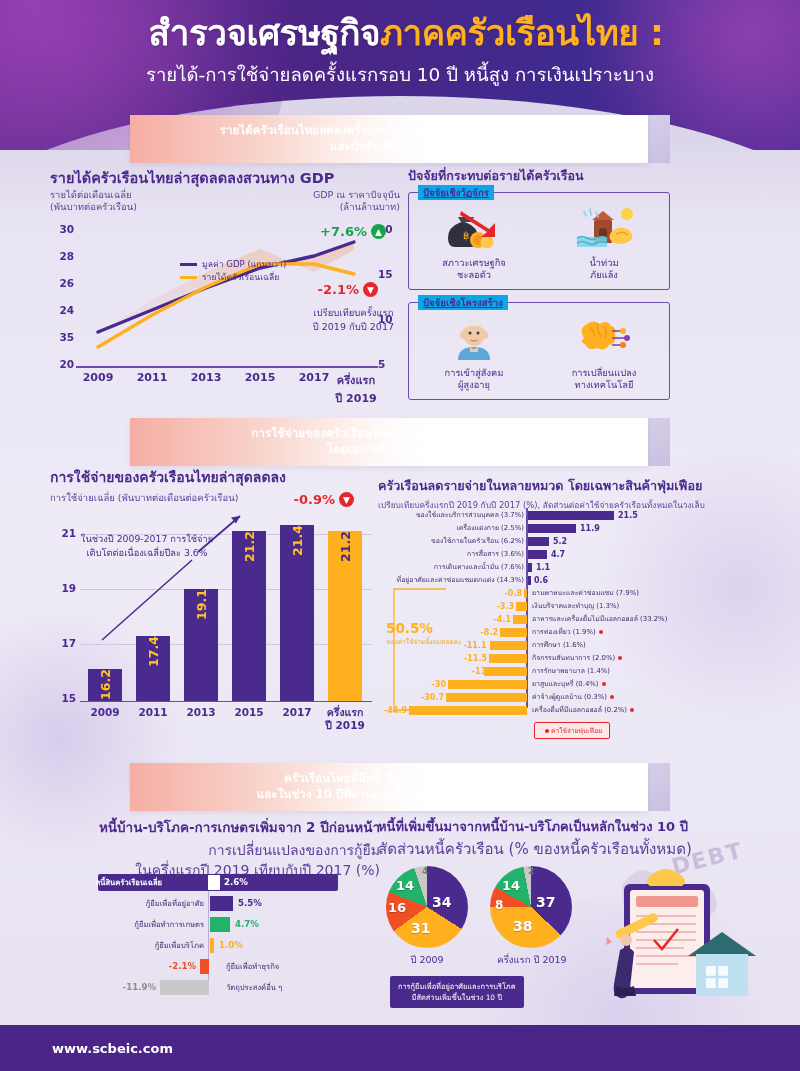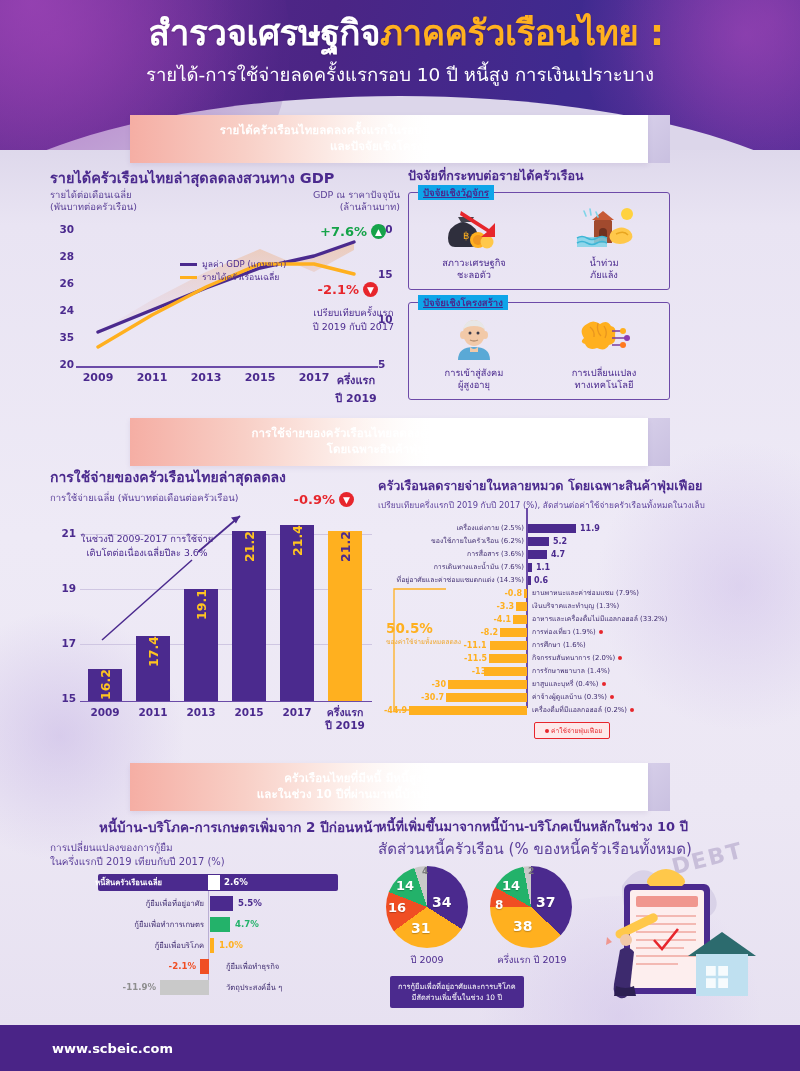--- a/index.html
+++ b/index.html
@@ -152,21 +152,21 @@
   .c4 .pct505{ font-size:13.5px; font-weight:bold; color:#ffb01f;}
   .c4 .pct505sub{ font-size:6.6px; color:#f0a72c;}
   .c4 .legendbox{
     position:absolute; left:156px; top:246px; border:1px solid #e7262c; background:#fde9ea;
     padding:2px 7px; font-size:6.6px; color:#e7262c; border-radius:2px; white-space:nowrap;
   }
 
   
   .c5{ position:absolute; left:50px; top:816px; width:330px; height:200px;}
   .c5 .t1{ font-size:13.5px; color:#4b2a8e; font-weight:bold; text-align:right;}
-  .c5 .t2{ font-size:10px; color:#5b3f9a; text-align:left; margin-top:3px; line-height:1.4;}
+  .c5 .t2{ font-size:14px; color:#5b3f9a; text-align:right; margin-top:3px; line-height:1.4;}
   .c5 .plot{ position:absolute; left:0; top:58px; width:330px; height:120px;}
   .c5 .zero{ position:absolute; left:158px; top:0; width:1.4px; height:118px; background:#b9aed4;}
   .drow{ position:absolute; height:17px; width:330px;}
   .drow .dl{ position:absolute; right:176px; font-size:7.6px; color:#3d2a6e; line-height:17px; white-space:nowrap;}
   .drow .db{ position:absolute; height:15px; top:1px;}
   .drow .dv{ position:absolute; font-size:8.6px; font-weight:bold; line-height:17px;}
   .drow .dr{ position:absolute; left:176px; font-size:7.6px; color:#3d2a6e; line-height:17px; white-space:nowrap;}
   .drow.hl{ background:#4b2a8e; border-radius:2px;}
   .drow.hl .dl{ color:#ffffff; font-weight:bold;margin-left:28px;}
   .drow.hl .dv{ color:#ffffff;}
@@ -459,20 +459,25 @@
     </div>
   </div>
 
   <div class="c4">
     <div class="t1">ครัวเรือนลดรายจ่ายในหลายหมวด โดยเฉพาะสินค้าฟุ่มเฟือย</div>
     <div class="t2">เปรียบเทียบครึ่งแรกปี 2019 กับปี 2017 (%), สัดส่วนต่อค่าใช้จ่ายครัวเรือนทั้งหมดในวงเล็บ</div>
 
     <div class="plot">
       <div class="axis"></div>
 
+      <div class="row" style="top:2px">
+        <div class="lbl l">ของใช้และบริการส่วนบุคคล (3.7%)</div>
+        <div class="bar" style="left:150px; width:86px; background:#4b2a8e;"></div>
+        <div class="val" style="left:240px; color:#4b2a8e;">21.5</div>
+      </div>
       <div class="row" style="top:15px">
         <div class="lbl l">เครื่องแต่งกาย (2.5%)</div>
         <div class="bar" style="left:150px; width:48px; background:#4b2a8e;"></div>
         <div class="val" style="left:202px; color:#4b2a8e;">11.9</div>
       </div>
       <div class="row" style="top:28px">
         <div class="lbl l">ของใช้ภายในครัวเรือน (6.2%)</div>
         <div class="bar" style="left:150px; width:21px; background:#4b2a8e;"></div>
         <div class="val" style="left:175px; color:#4b2a8e;">5.2</div>
       </div>

